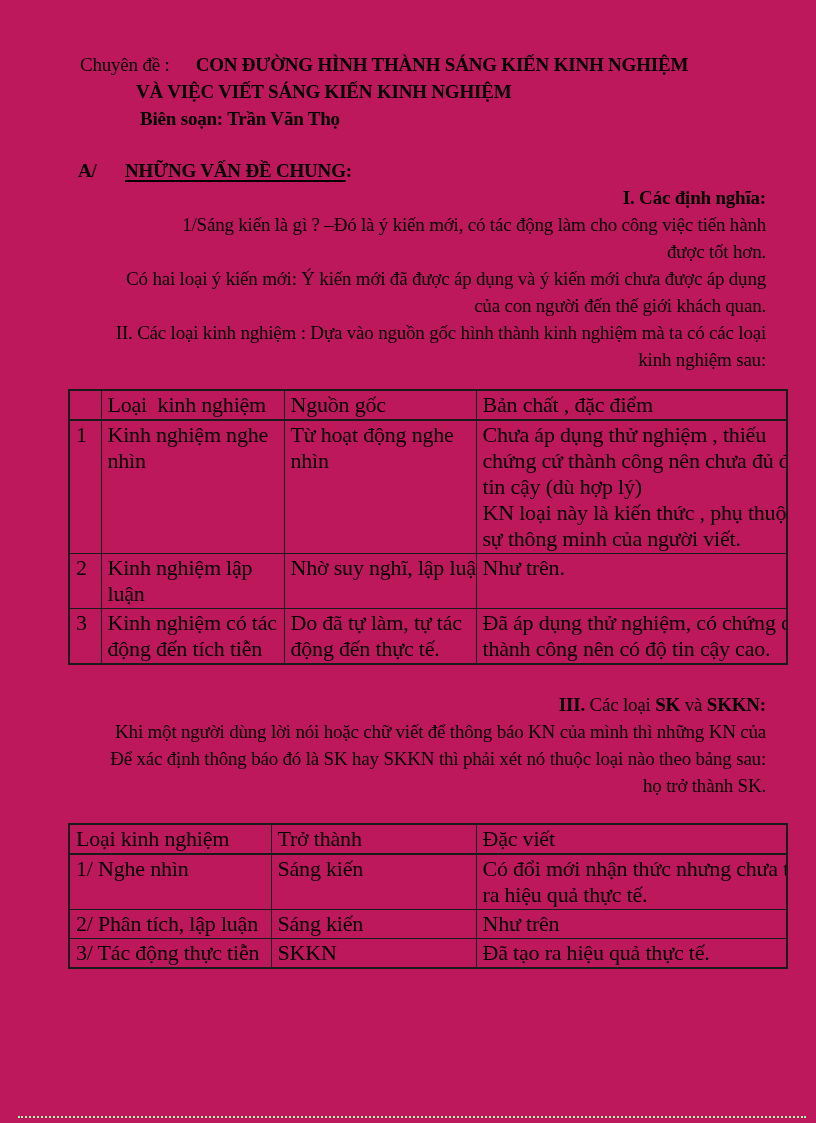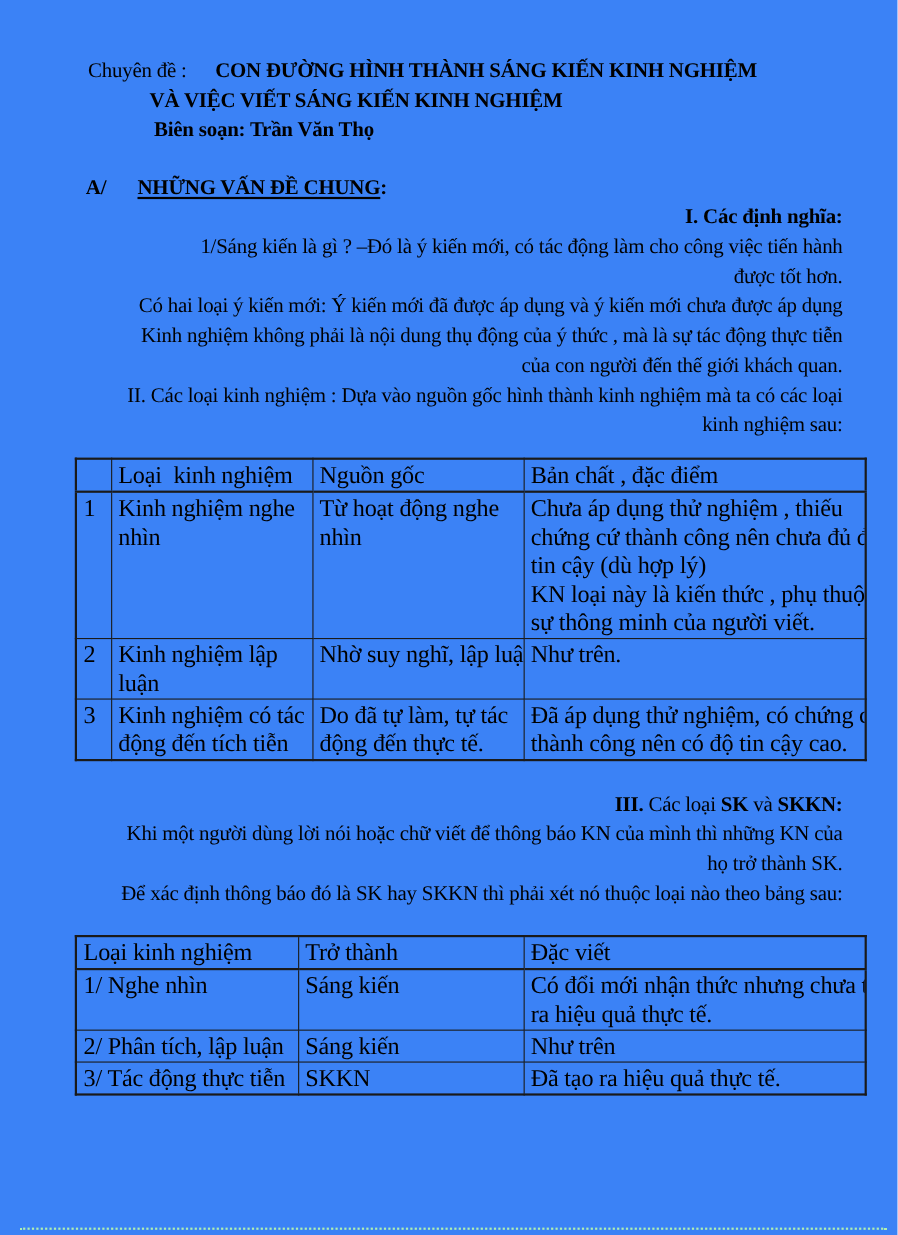--- a/index.html
+++ b/index.html
@@ -1,20 +1,20 @@
 <!DOCTYPE html>
 <html><head>
 <meta charset="utf-8">
 <style>
   html, body { margin: 0; padding: 0; background: #ffffff; }
   .page {
     position: relative;
     width: 816px;
     height: 1123px;
-    background: #3b82f6;
+    background: #be185d;
     color: #000000;
     font-family: "Liberation Serif", "DejaVu Serif", serif;
     font-size: 19px;
     letter-spacing: -0.2px;
     overflow: hidden;
     box-sizing: border-box;
     padding-top: 51px;
   }
   .header { margin-left: 80px; line-height: 27px; }
   .h-line1 .prefix { font-weight: 400; }
@@ -83,21 +83,20 @@
 
   <div class="heading-a">
     <span class="marker">A/</span><span class="underlined">NHỮNG VẤN ĐỀ CHUNG</span><span>:</span>
   </div>
 
   <div class="para">
       <div class="tline"><span style="font-weight: 700;">I. Các định nghĩa:</span></div>
       <div class="tline indent"><span>1/Sáng kiến là gì ? –Đó là ý kiến mới, có tác động làm cho công việc tiến hành</span></div>
       <div class="tline"><span>được tốt hơn.</span></div>
       <div class="tline"><span>Có hai loại ý kiến mới: Ý kiến mới đã được áp dụng và ý kiến mới chưa được áp dụng</span></div>
-      <div class="tline"><span>Kinh nghiệm không phải là nội dung thụ động của ý thức , mà là sự tác động thực tiễn</span></div>
       <div class="tline"><span>của con người đến thế giới khách quan.</span></div>
       <div class="tline"><span>II. Các loại kinh nghiệm : Dựa vào nguồn gốc hình thành kinh nghiệm mà ta có các loại</span></div>
       <div class="tline"><span>kinh nghiệm sau:</span></div>
     </div>
 
   <table class="doc-table t1">
     <colgroup>
         <col style="width:32px">
         <col style="width:183px">
         <col style="width:192px">
@@ -139,22 +138,22 @@
 động đến thực tế.</td>
         <td>Đã áp dụng thử nghiệm, có chứng cứ
 thành công nên có độ tin cậy cao.</td>
       </tr>
     </tbody>
   </table>
 
   <div class="para sec3">
       <div class="tline"><span style="font-weight: 700;">III.</span><span> Các loại </span><span style="font-weight: 700;">SK</span><span> và </span><span style="font-weight: 700;">SKKN:</span></div>
       <div class="tline"><span>Khi một người dùng lời nói hoặc chữ viết để thông báo KN của mình thì những KN của</span></div>
+      <div class="tline"><span>Để xác định thông báo đó là SK hay SKKN thì phải xét nó thuộc loại nào theo bảng sau:</span></div>
       <div class="tline"><span>họ trở thành SK.</span></div>
-      <div class="tline"><span>Để xác định thông báo đó là SK hay SKKN thì phải xét nó thuộc loại nào theo bảng sau:</span></div>
     </div>
 
   <table class="doc-table t2">
     <colgroup>
         <col style="width:202px">
         <col style="width:205px">
         <col style="width:311px">
       </colgroup>
     <thead>
       <tr>

